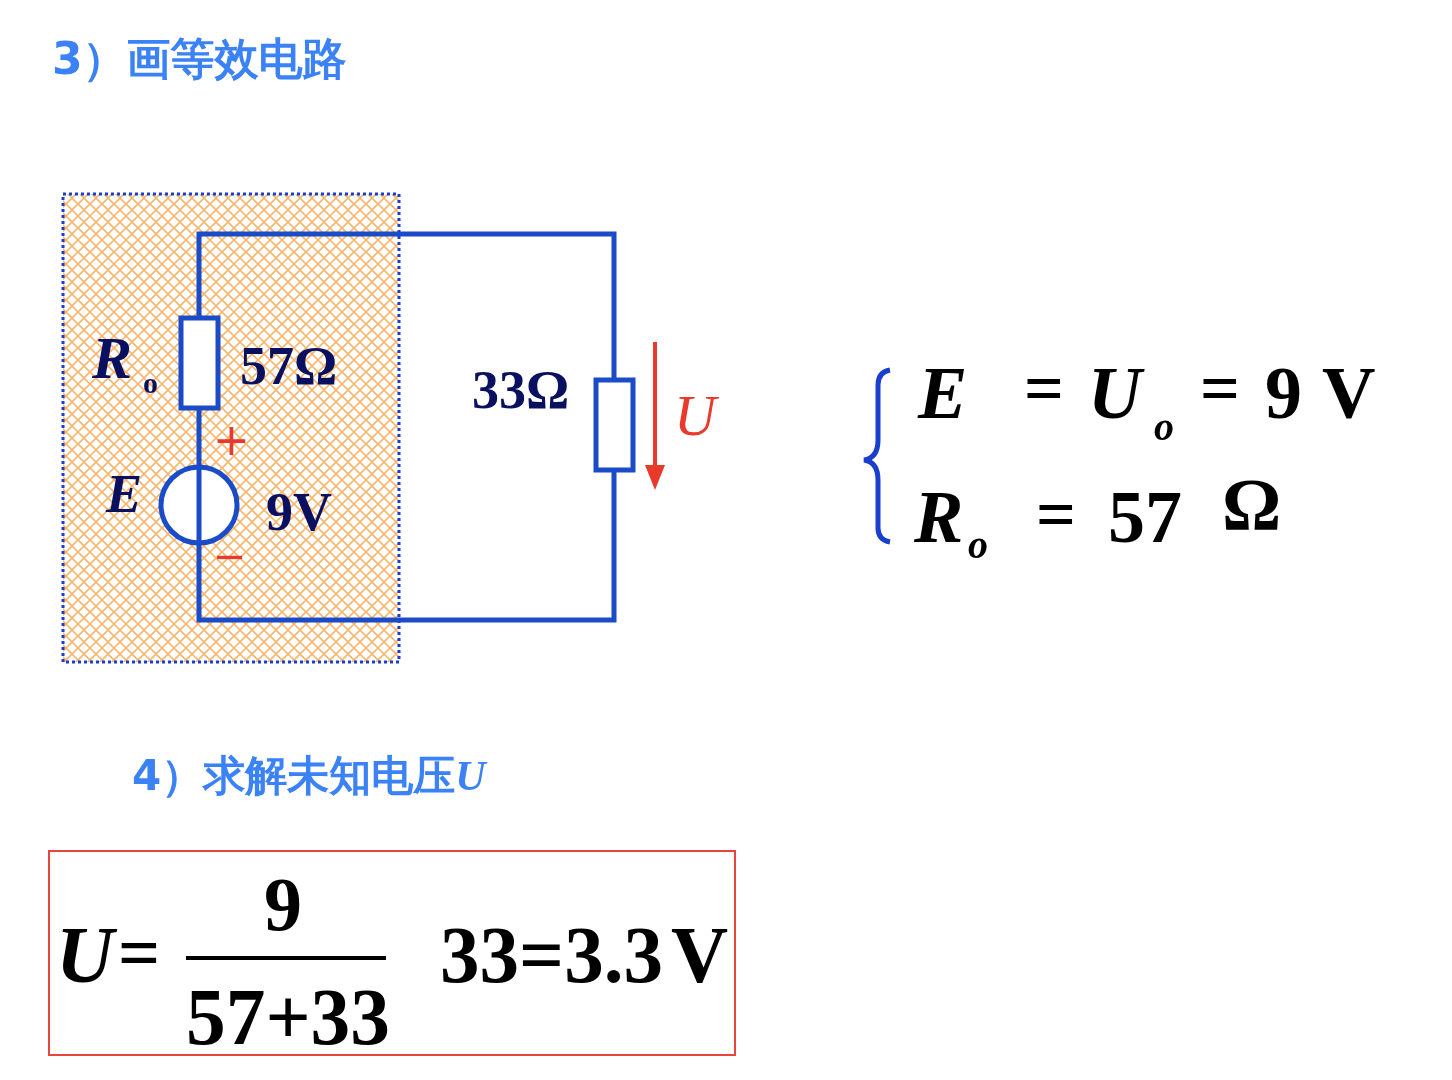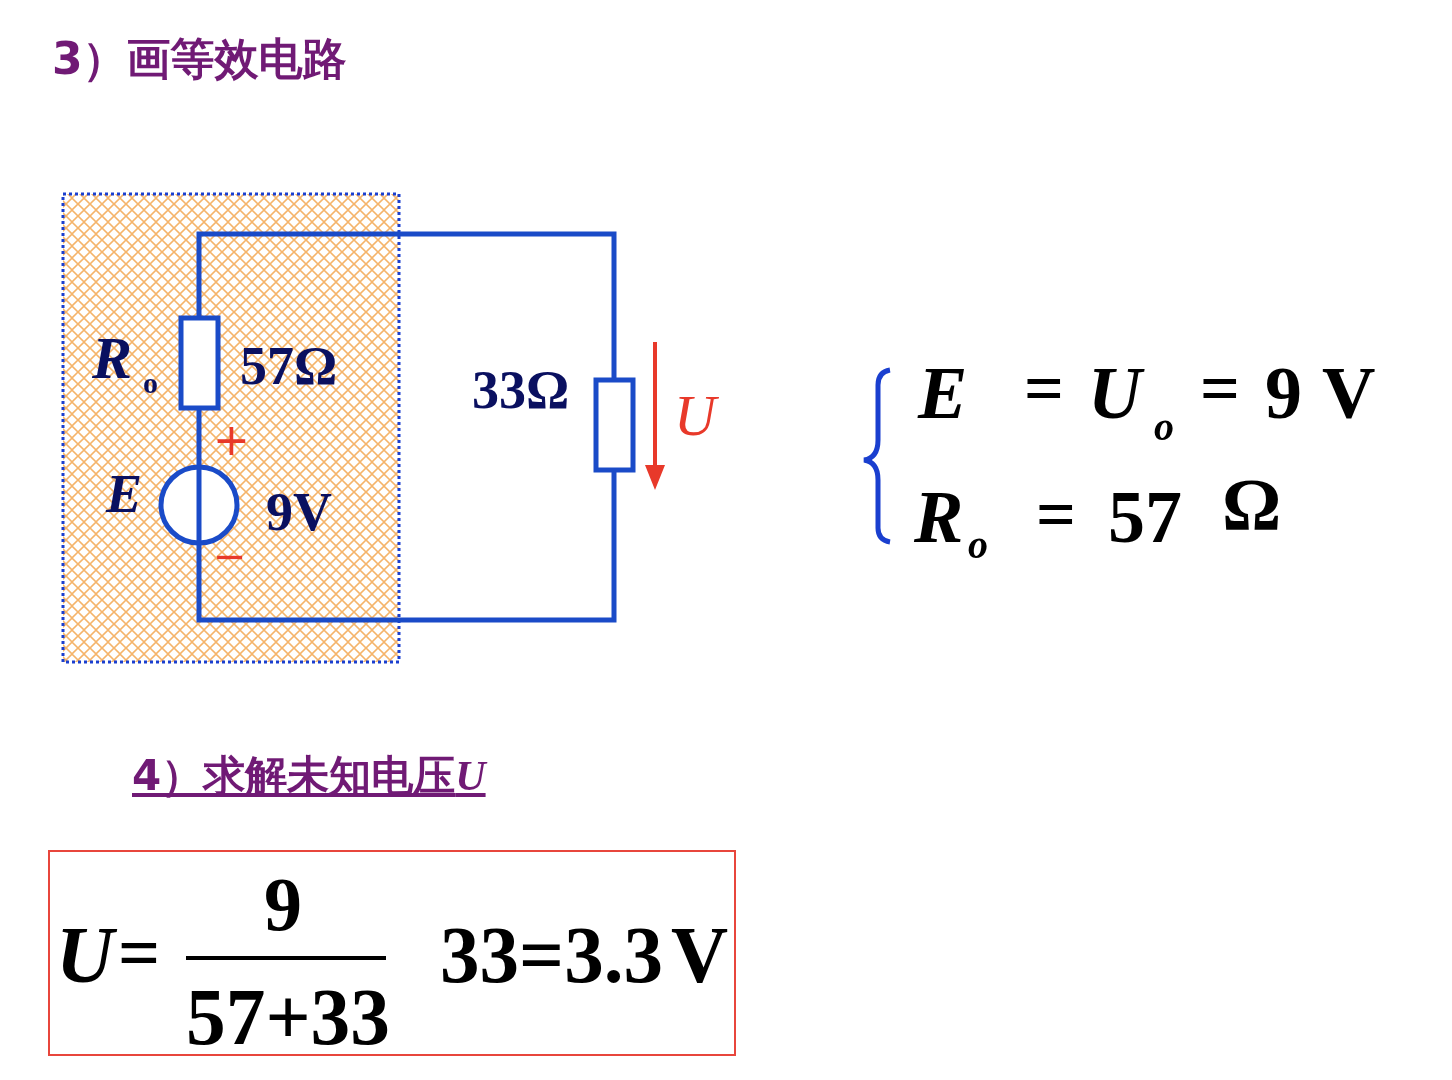--- a/index.html
+++ b/index.html
@@ -1,21 +1,21 @@
 <!DOCTYPE html>
 <html><head>
 <meta charset="utf-8">
 <style>
   html, body { margin: 0; padding: 0; background: #ffffff; }
   body { width: 1452px; height: 1080px; position: relative; overflow: hidden;
          font-family: "Liberation Serif", serif; }
-  .heading { position: absolute; color: #701a75; font-weight: bold;
+  .heading { position: absolute; color: #3b82f6; font-weight: bold;
              font-family: "DejaVu Sans", sans-serif; white-space: nowrap; }
   #h3 { left: 52px; top: 30px; font-size: 44px; }
-  #h4 { left: 132px; top: 748px; font-size: 42px; text-decoration: underline; }
+  #h4 { left: 132px; top: 748px; font-size: 42px; }
   #h4 .u { font-family: "Liberation Serif", serif; font-style: italic; }
   svg { position: absolute; left: 0; top: 0; }
   .navy { fill: #0a1060; font-family: "Liberation Serif", serif; font-weight: bold; }
   .eq { fill: #000; font-family: "Liberation Serif", serif; font-weight: bold; }
   .it { font-style: italic; }
   #result-box { position: absolute; left: 48px; top: 850px; width: 688px; height: 206px;
                 border: 2px solid #e8463c; box-sizing: border-box; }
 </style>
 </head>
 <body>

